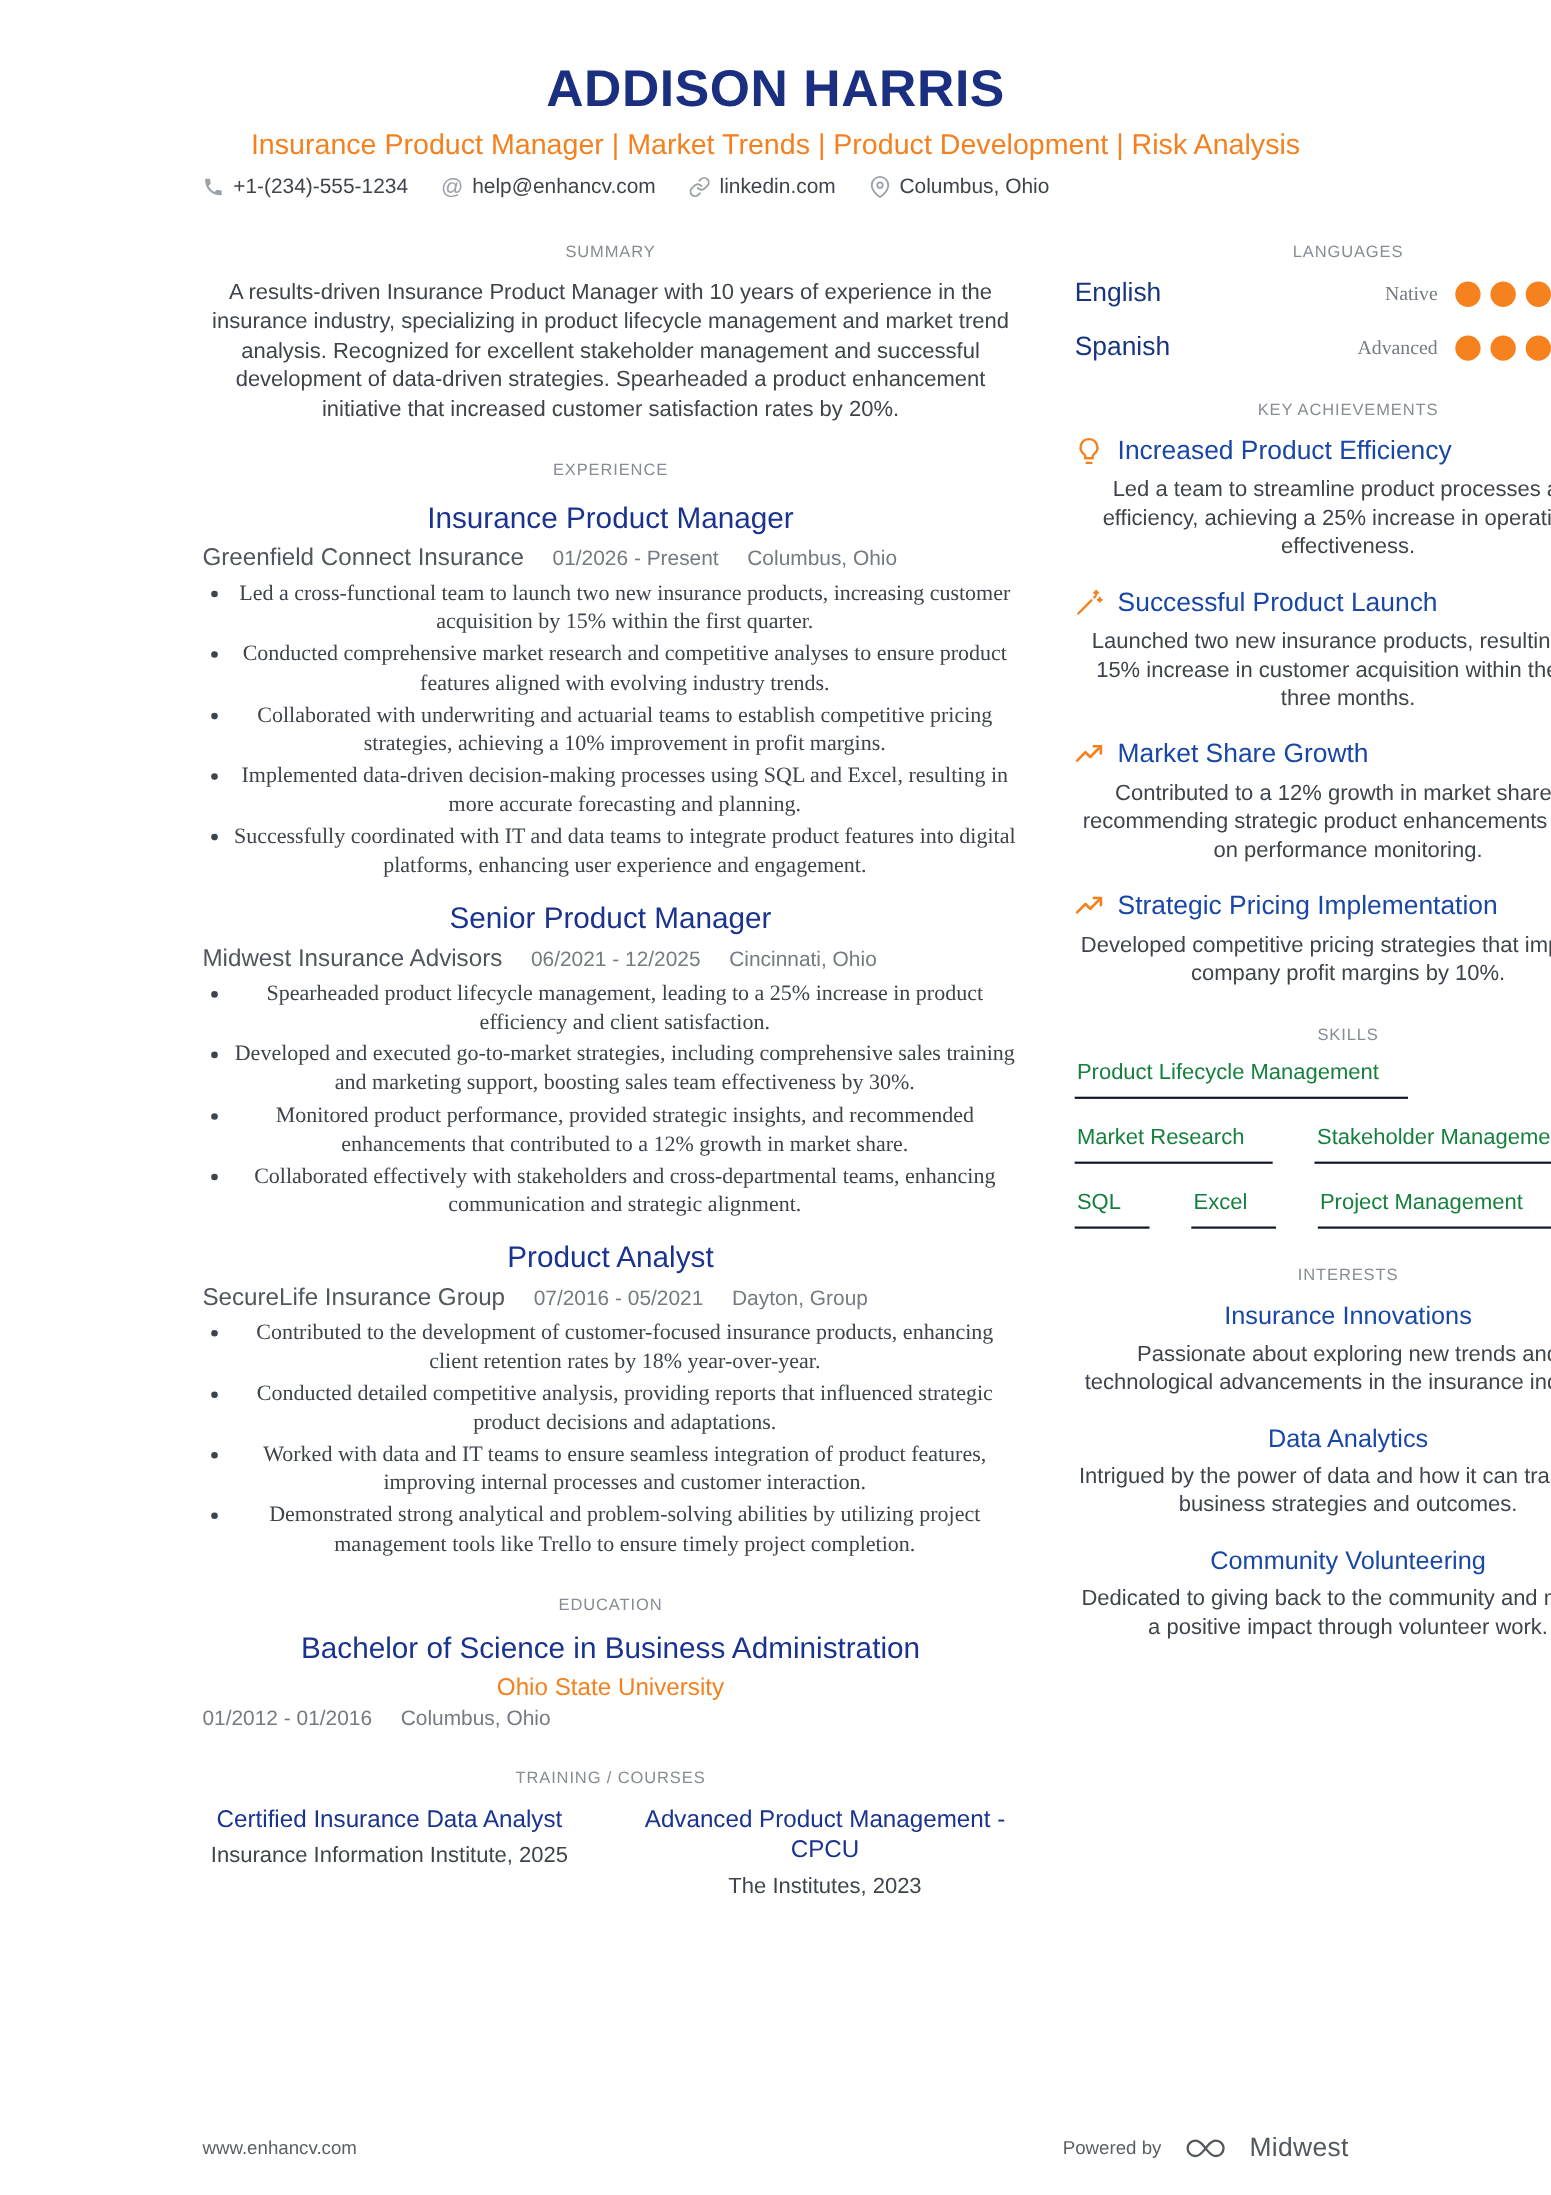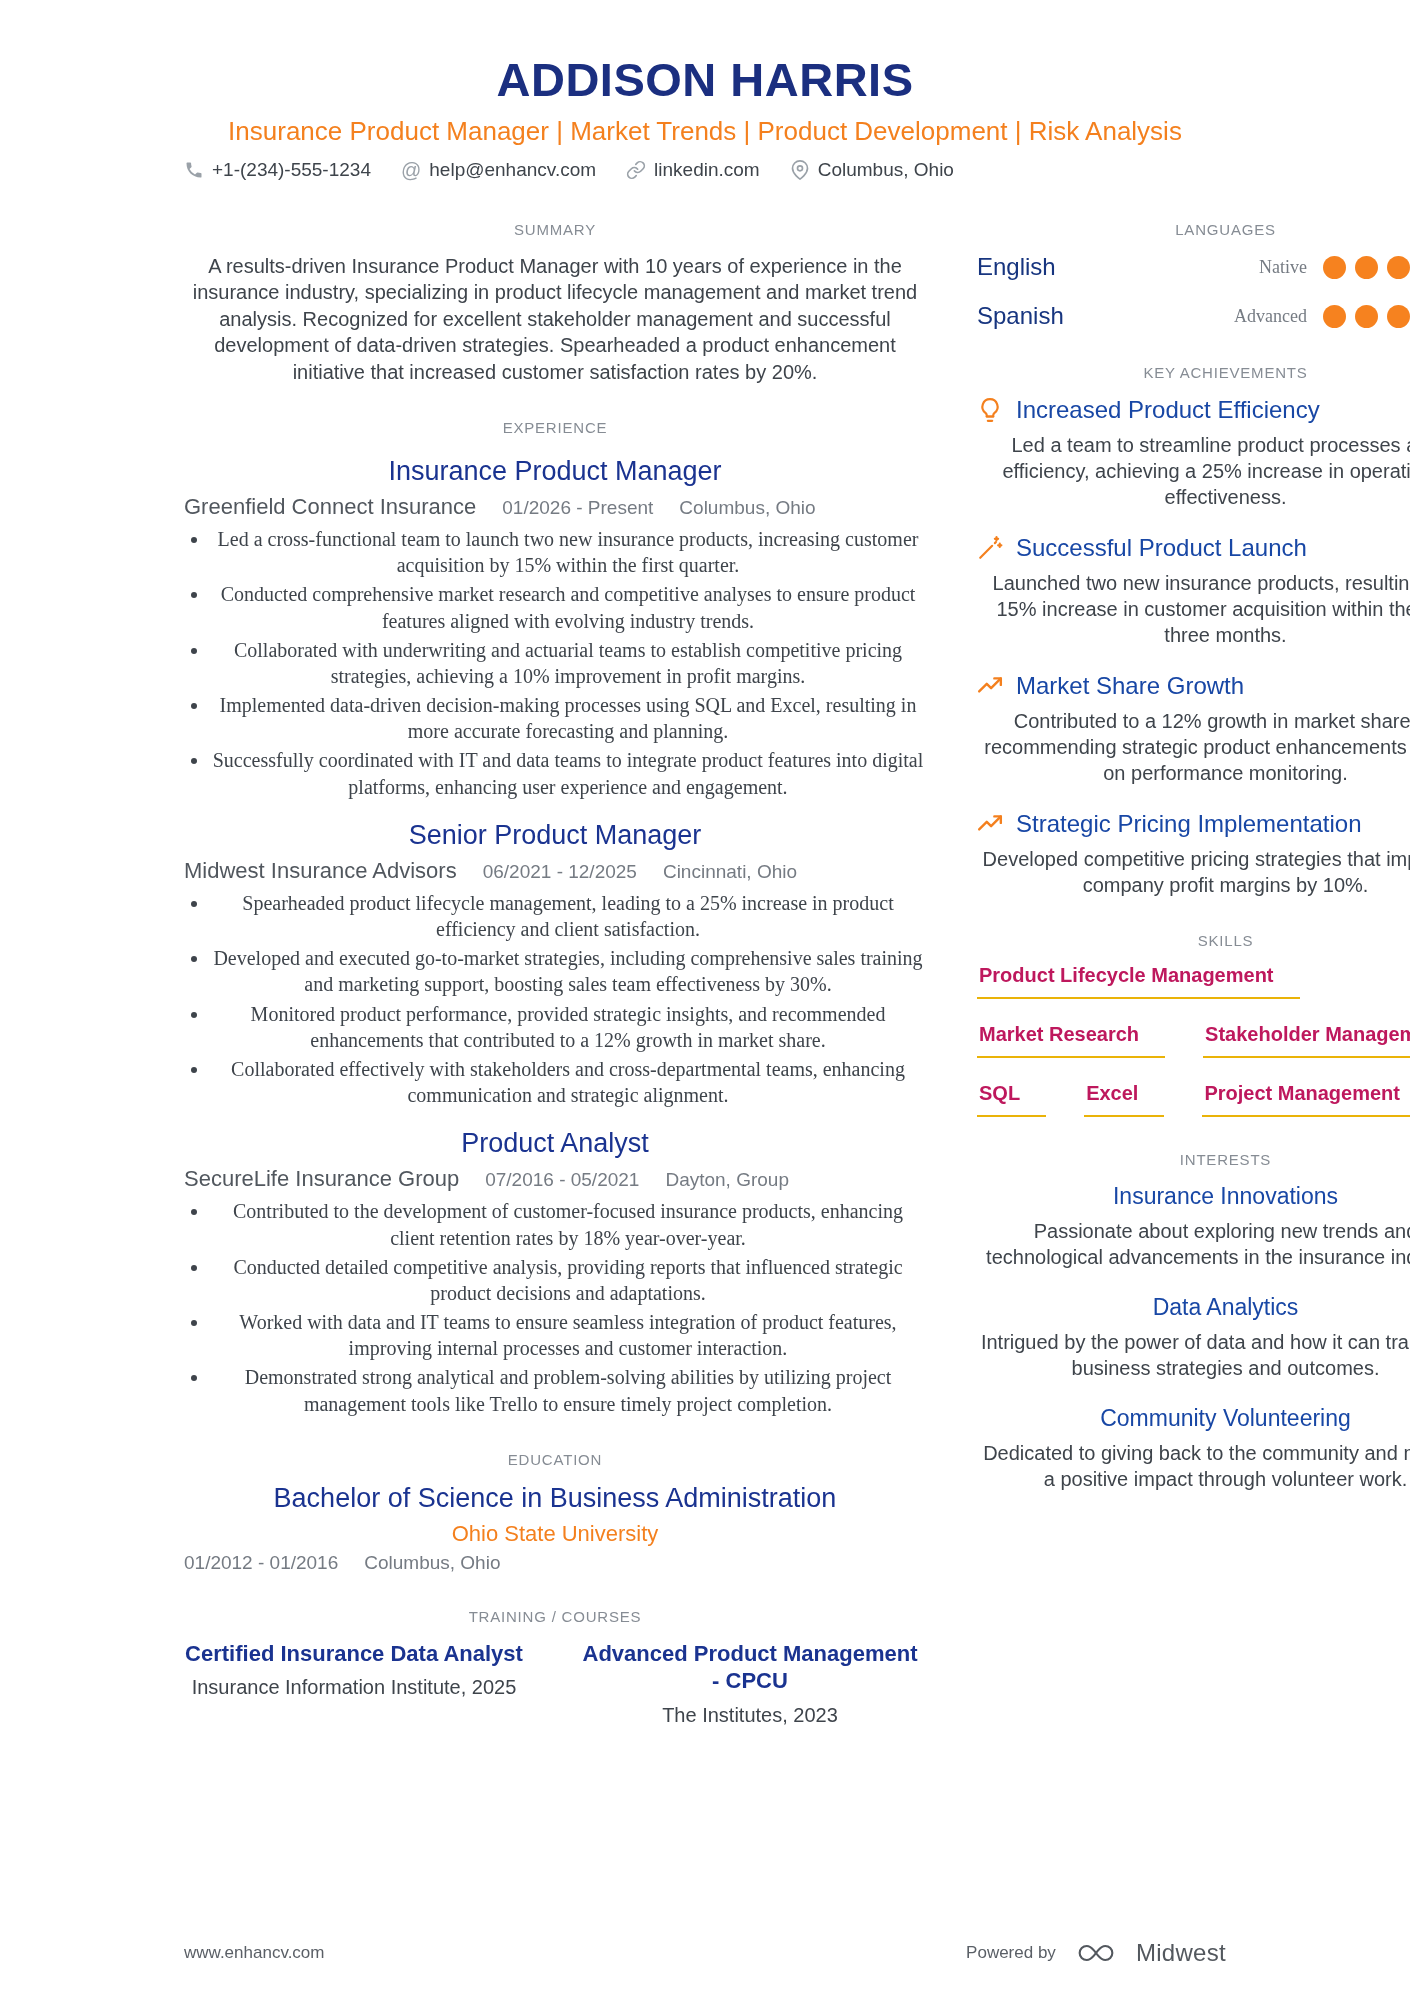--- a/index.html
+++ b/index.html
@@ -30,40 +30,40 @@
   .meta{ font-size:19px; color:#757b83; }
   ul.bullets{ margin:6px 0 0 0; padding-left:26px;font-family:Liberation Serif, serif; }
   ul.bullets li{ font-size:20px; line-height:1.31; color:#3e444b; margin-bottom:3px; }
   
   .degree{ font-size:27px; font-weight:500; color:#1a3390; }
   .school{ font-size:22px; font-weight:500; color:#f4801e; margin-top:7px; }
   .edu-meta{ display:flex; gap:26px; margin-top:5px; }
   
   .courses{ display:flex; gap:56px; margin-top:4px; }
   .course{ width:340px; }
-  .course-title{ font-size:22px; font-weight:700; color:#1a3390; line-height:1.25; }
+  .course-title{ font-size:22px; font-weight:400; color:#1a3390; line-height:1.25; }
   .course-sub{ font-size:20px; color:#3e444b; margin-top:7px; line-height:1.3; }
   
   .lang-row{ display:flex; align-items:center; margin-bottom:21px; }
   .lang-name{ font-size:24px; color:#17357f; }
   .lang-right{ margin-left:auto; display:flex; align-items:center; gap:16px;font-family:Liberation Serif, serif; }
   .lang-level{ font-size:18px; color:#757b83; }
   .dots{ display:inline-flex; gap:9px; }
   .dot{ width:23px; height:23px; border-radius:50%; background:#e8eaec; display:inline-block; }
   .dot.filled{ background:#f6821f; }
   
   .ach{ margin-bottom:24px; }
   .ach-head{ display:flex; align-items:center; gap:13px; }
   .aicon{ width:26px; height:26px; flex:0 0 auto; }
   .ach-title{ font-size:24px; color:#1847a5; font-weight:500; }
   .ach-text{ font-size:20px; line-height:1.3; color:#3e444b; margin-top:8px; }
   
   .skill-rows{ display:flex; flex-direction:column; gap:24px; margin-top:6px; }
   .skill-row{ display:flex; gap:38px; }
-  .skill{ font-size:20px; font-weight:700; color:#be185d; border-bottom:2px solid #eab308; padding:0 26px 10px 2px; }
+  .skill{ font-size:20px; font-weight:400; color:#15803d; border-bottom:2px solid #0f172a; padding:0 26px 10px 2px; }
   
   .interest{ margin-bottom:24px; }
   .interest-title{ font-size:23px; color:#1847a5; font-weight:500; }
   .interest-text{ font-size:20px; line-height:1.3; color:#3e444b; margin-top:8px; }
   
   .footer{ margin-top:auto; display:flex; align-items:center; }
   .footer-site{ font-size:17px; color:#5a5f66; }
   .footer-right{ margin-left:auto; display:flex; align-items:center; gap:14px; }
   .powered{ font-size:17px; color:#5a5f66; }
   .brand{ font-size:24px; font-weight:500; color:#53585e; letter-spacing:.3px; }

